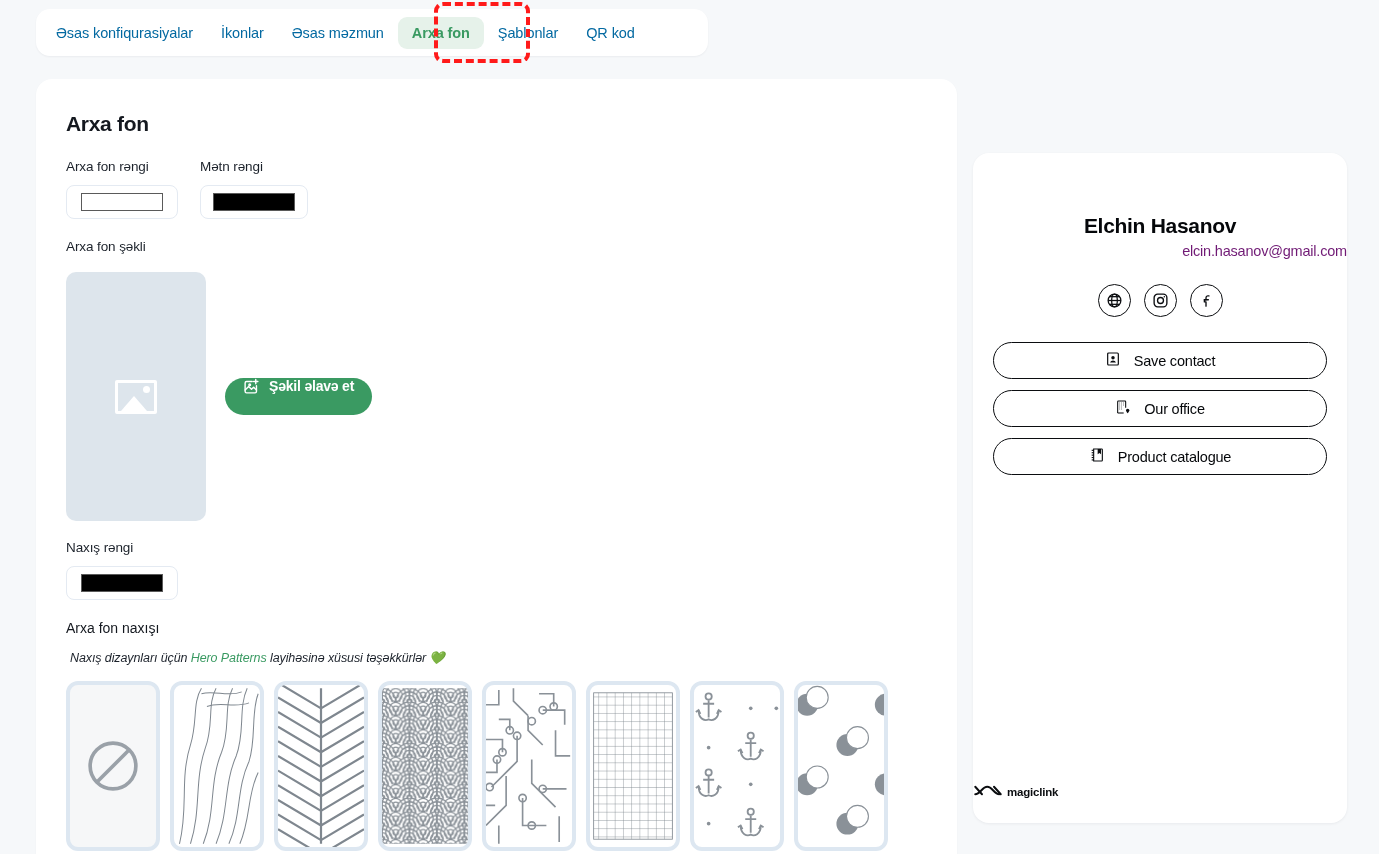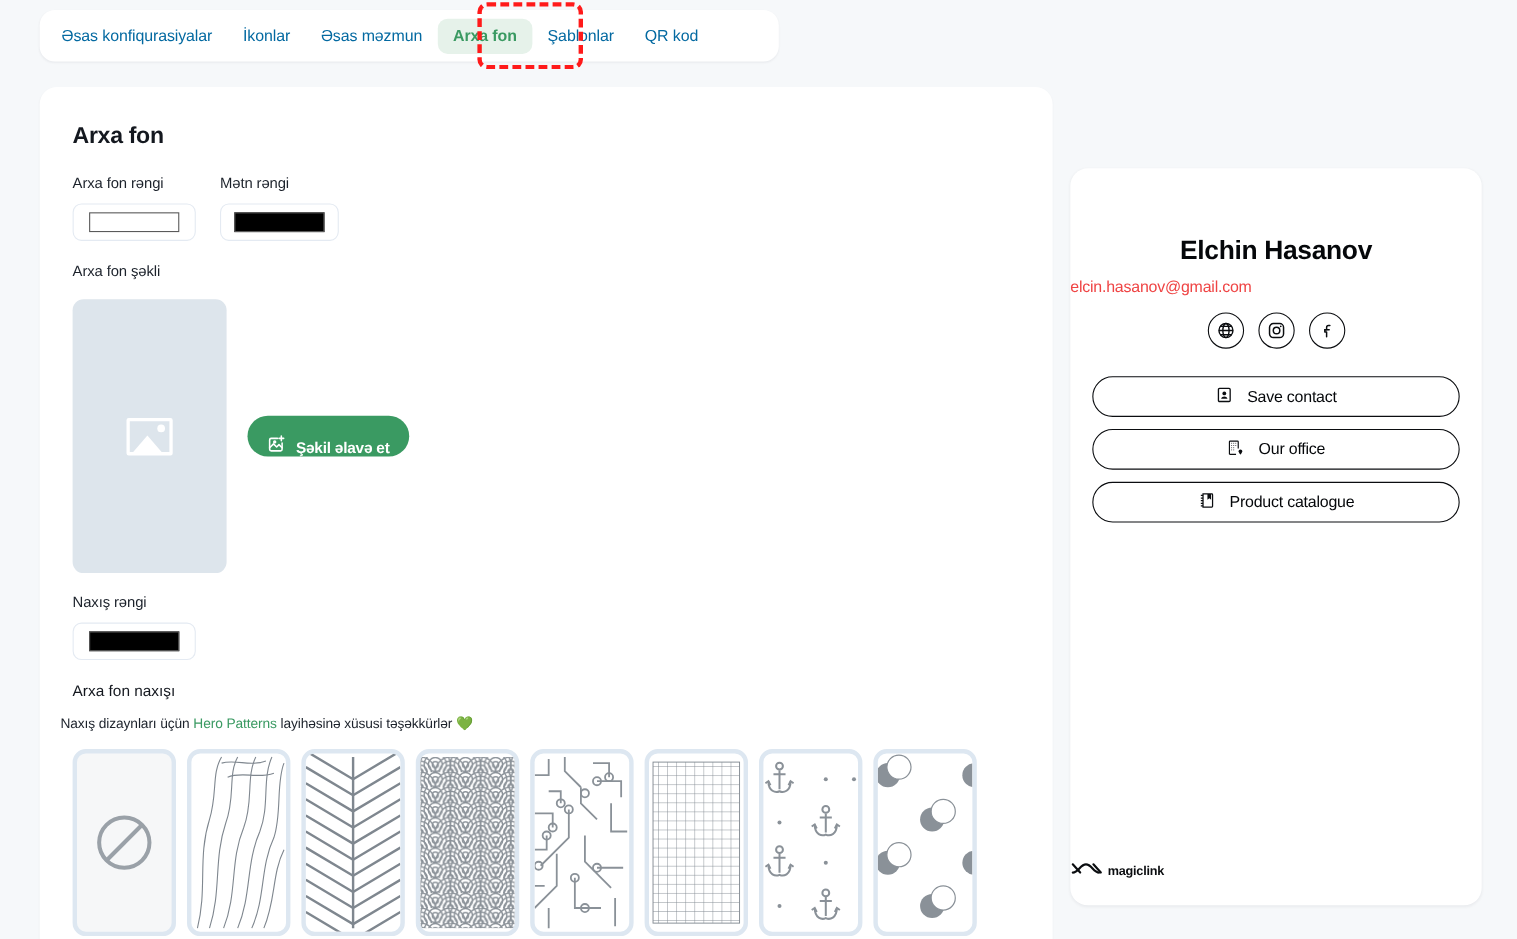--- a/index.html
+++ b/index.html
@@ -98,23 +98,24 @@
   .cb-text { left: 200px; top: 185px; width: 108px; }
   .cb-pattern { left: 66px; top: 566px; width: 112px; }
 
   .lbl-bgimage { position: absolute; left: 66px; top: 239px; }
   .lbl-patterncolor { position: absolute; left: 66px; top: 540px; }
   .lbl-bgpattern {
     position: absolute; left: 66px; top: 620px;
     font-size: 14px; font-weight: 500; color: #14181f; text-align: center;
   }
   .credit-line {
-    position: absolute; left: 55px; top: 650px;
+    position: absolute; left: 70px; top: 650px;
     font-size: 12.5px; color: #1c222b;
     letter-spacing: -0.1px;
+    font-style: italic;
   }
   .credit-line a { color: #3a9a62; text-decoration: none; }
 
   
   .img-placeholder {
     position: absolute;
     left: 66px; top: 272px;
     width: 140px; height: 249px;
     background: #dde5ec;
     border-radius: 10px;
@@ -153,21 +154,21 @@
     height: 37px;
     padding: 0 18px;
     background: #3a9a62;
     color: #ffffff;
     border: none;
     border-radius: 19px;
     font-size: 14px;
     font-weight: 700;
     letter-spacing: -0.2px;
     display: flex;
-    align-items: flex-end;
+    align-items: flex-start;
     gap: 9px;
     cursor: pointer;
     font-family: inherit;
   }
 
   
   .pattern-row {
     position: absolute;
     left: 66px; top: 681px;
     display: flex;
@@ -192,31 +193,31 @@
     width: 374px; height: 670px;
     background: #ffffff;
     border-radius: 16px;
     box-shadow: 0 1px 3px rgba(16,24,40,.06);
     overflow: hidden;
   }
   .pv-name {
     position: absolute;
     left: 0; right: 0; top: 61px;
     text-align: center;
-    font-size: 24px;
+    font-size: 21px;
     font-weight: 700;
     color: #05070a;
     letter-spacing: -0.3px;
   }
   .pv-email {
     position: absolute;
-    left: 0; right: 0; top: 100px;
-    text-align: left;
+    left: 0; right: 0; top: 90px;
+    text-align: right;
     font-size: 14.5px;
-    color: #ef4444;
+    color: #701a75;
     letter-spacing: -0.2px;
   }
   .pv-social {
     position: absolute;
     left: 0; right: 0; top: 131px;
     display: flex;
     justify-content: center;
     gap: 13px;
   }
   .social-btn {

